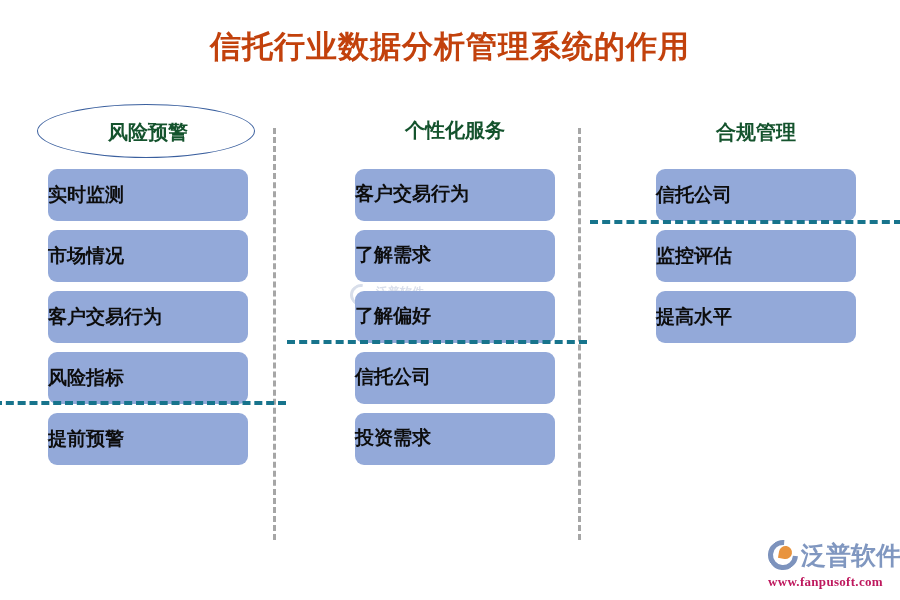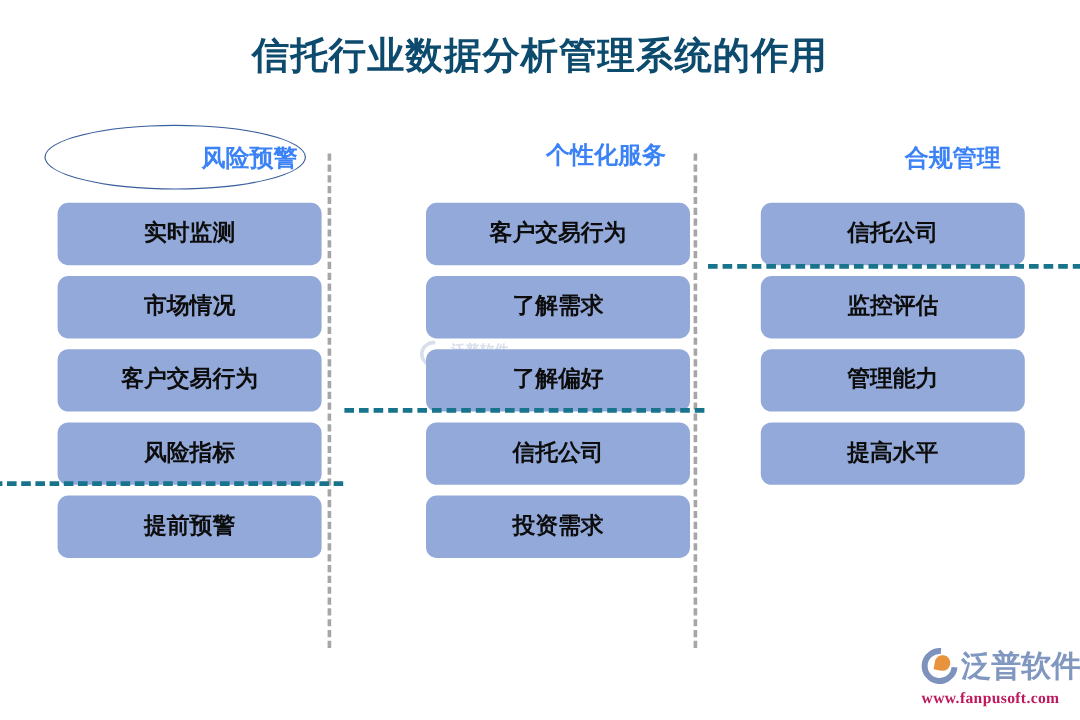--- a/index.html
+++ b/index.html
@@ -18,21 +18,21 @@
 
   
   .title {
     position: absolute;
     left: 0;
     top: 26px;
     width: 900px;
     text-align: center;
     font-size: 31px;
     font-weight: bold;
-    color: #0c4a6e;
+    color: #c2410c;
     letter-spacing: 1px;
     white-space: nowrap;
   }
 
   
   .vdivider {
     position: absolute;
     top: 128px;
     width: 0;
     height: 412px;
@@ -52,57 +52,56 @@
   .hdash.h3 { left: 590px; top: 220px; width: 312px; }
 
   
   .column {
     position: absolute;
     top: 104px;
     width: 200px;
   }
   .col1 { left: 48px; }
   .col2 { left: 355px; font-family: Liberation Mono, monospace; }
-  .col3 { left: 634px; }
+  .col3 { left: 656px; }
 
   .col-header {
     position: relative;
     height: 56px;
     line-height: 56px;
-    text-align: right;
+    text-align: center;
     font-size: 20px;
     font-weight: bold;
-    color: #3b82f6;
+    color: #14532d;
     white-space: nowrap;
   }
   .col-header .hdr-text {
     position: relative;
     z-index: 2;
   }
   .ellipse {
     position: absolute;
     left: -11px;
     top: 0px;
     width: 218px;
     height: 54px;
     border: 1.6px solid #3a5f9e;
     border-radius: 50%;
     box-sizing: border-box;
     z-index: 1;
   }
 
   .box {
     position: relative;
-    width: 220px;
+    width: 200px;
     height: 52px;
     margin-top: 9px;
     background: #93a9d9;
     border-radius: 9px;
     line-height: 52px;
-    text-align: center;
     font-size: 19px;
     font-weight: bold;
     color: #0d0d0d;
     white-space: nowrap;
     box-sizing: border-box;
   }
   .col1 .box:first-of-type { margin-top: 6px; }
 
   
   .watermark {
@@ -237,21 +236,20 @@
     <div class="box">信托公司</div>
     <div class="box">投资需求</div>
   </div>
 
   <div class="column col3">
     <div class="col-header">
       <span class="hdr-text">合规管理</span>
     </div>
     <div class="box">信托公司</div>
     <div class="box">监控评估</div>
-    <div class="box">管理能力</div>
     <div class="box">提高水平</div>
   </div>
 
   <div class="hdash h1"></div>
   <div class="hdash h2"></div>
   <div class="hdash h3"></div>
 
   <div class="brand">
     <div class="brand-row">
       <div class="brand-mark">

